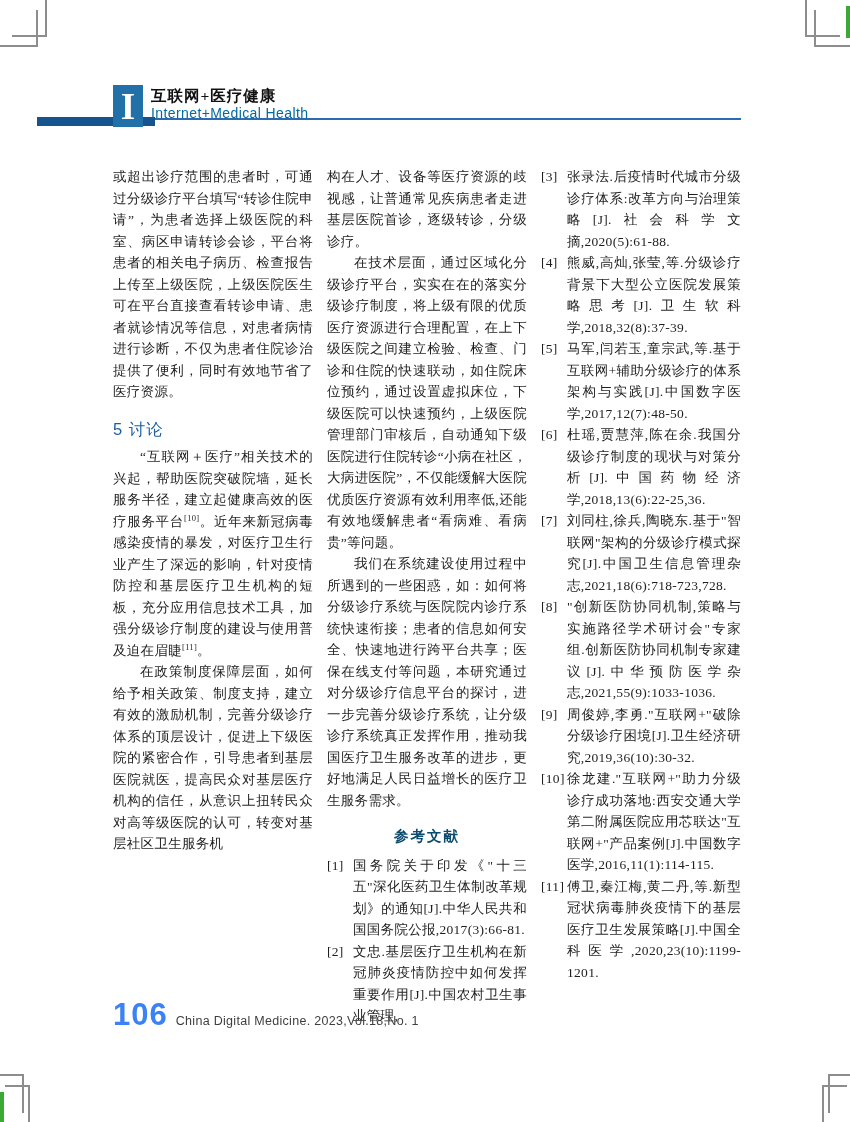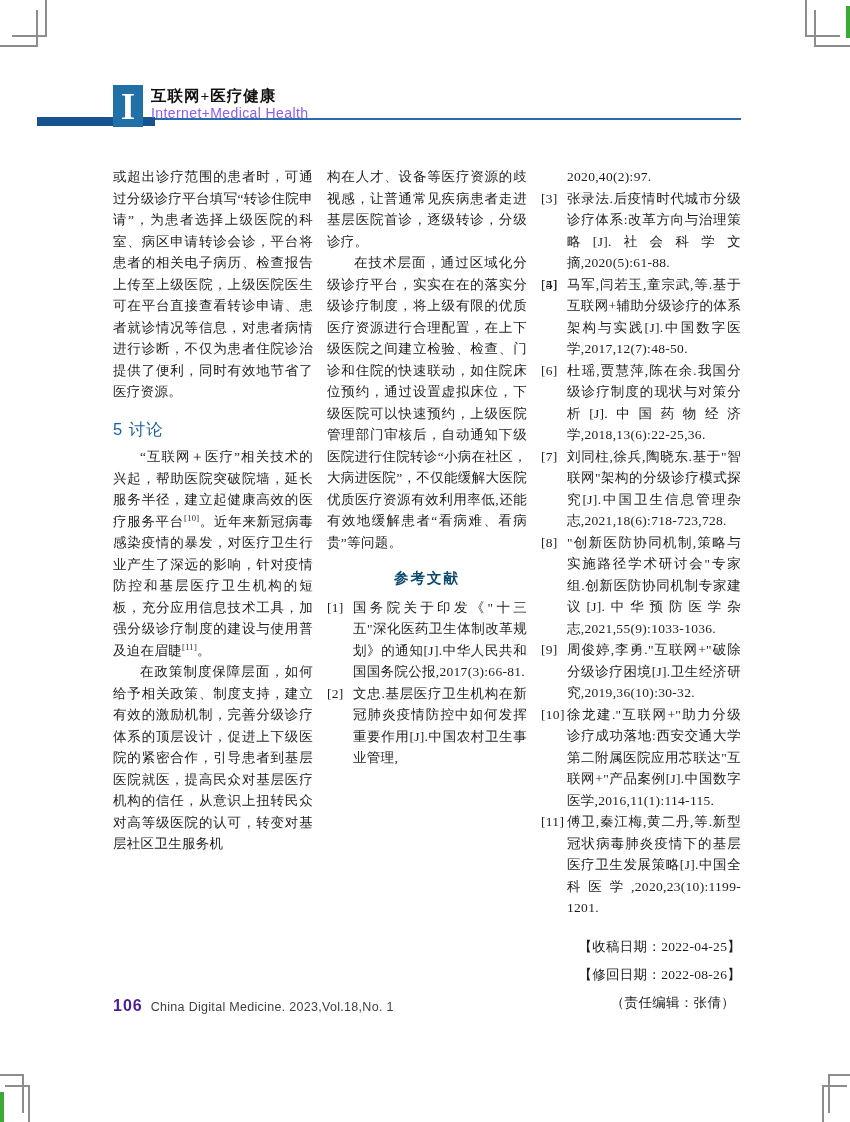--- a/index.html
+++ b/index.html
@@ -26,21 +26,21 @@
   .hdr-bar-dark{position:absolute;left:37px;top:117px;width:118px;height:9px;background:#15548e;}
   .hdr-line{position:absolute;left:155px;top:118px;width:586px;height:2px;background:#2b6cb0;}
   .hdr-logo{
     position:absolute;left:113px;top:85px;width:30px;height:42px;background:#2270a8;
     color:#ffffff;font-family:"Liberation Serif",serif;font-weight:bold;font-size:37px;
     display:flex;align-items:center;justify-content:center;line-height:1;z-index:2;
   }
   .hdr-title{position:absolute;left:151px;top:86px;font-family:Liberation Serif, serif;
     font-weight:bold;font-size:15.5px;letter-spacing:1px;color:#111;}
   .hdr-sub{position:absolute;left:151px;top:105px;font-family:"Liberation Sans","DejaVu Sans",sans-serif;
-    font-size:14px;color:#8b5cf6;letter-spacing:0.4px;}
+    font-size:14px;color:#0369a1;letter-spacing:0.4px;}
 
   
   .content{position:absolute;left:113px;top:166px;width:628px;display:flex;justify-content:space-between;}
   .col{width:200px;font-size:13.5px;line-height:21.5px;text-align:justify;letter-spacing:0.3px;}
   .para{margin:0;}
   .indent{text-indent:2em;}
   sup.cite{font-size:8.5px;vertical-align:super;line-height:0;}
   .sec-heading{
     margin:16px 0 6px 0;color:#1b5e9e;font-weight:normal;font-size:16.5px;
     font-family:"Liberation Sans","DejaVu Sans",sans-serif;letter-spacing:1px;
@@ -51,21 +51,21 @@
   }
   .ref{position:relative;padding-left:26px;margin:0;}
   .ref .ref-num{position:absolute;left:0;top:0;}
   .ref-cont{padding-left:26px;margin:0;}
   .dates{margin-top:14px;text-align:right;line-height:28px;}
   .dates .editor{padding-right:6px;}
 
   
   .footer{position:absolute;left:113px;top:997px;display:flex;align-items:baseline;
     font-family:"Liberation Sans","DejaVu Sans",sans-serif;}
-  .page-num{font-size:16px;font-weight:bold;color:#4c1d95;letter-spacing:1px;}
+  .page-num{font-size:31px;font-weight:bold;color:#3b82f6;letter-spacing:1px;}
   .journal-info{font-size:12.5px;color:#3f3f3f;margin-left:8px;letter-spacing:0.3px;}
 </style>
 </head>
 <body>
 
 <div class="crop tl1"></div>
 <div class="crop tl2"></div>
 <div class="crop tr1"></div>
 <div class="crop tr2"></div>
 <div class="crop bl1"></div>
@@ -86,40 +86,35 @@
   <div class="col">
     <p class="para">或超出诊疗范围的患者时，可通过分级诊疗平台填写“转诊住院申请”，为患者选择上级医院的科室、病区申请转诊会诊，平台将患者的相关电子病历、检查报告上传至上级医院，上级医院医生可在平台直接查看转诊申请、患者就诊情况等信息，对患者病情进行诊断，不仅为患者住院诊治提供了便利，同时有效地节省了医疗资源。</p>
     <div class="sec-heading">5 讨论</div>
     <p class="para indent"><span>“互联网＋医疗”相关技术的兴起，帮助医院突破院墙，延长服务半径，建立起健康高效的医疗服务平台</span><sup class="cite">[10]</sup><span>。近年来新冠病毒感染疫情的暴发，对医疗卫生行业产生了深远的影响，针对疫情防控和基层医疗卫生机构的短板，充分应用信息技术工具，加强分级诊疗制度的建设与使用普及迫在眉睫</span><sup class="cite">[11]</sup><span>。</span></p>
     <p class="para indent">在政策制度保障层面，如何给予相关政策、制度支持，建立有效的激励机制，完善分级诊疗体系的顶层设计，促进上下级医院的紧密合作，引导患者到基层医院就医，提高民众对基层医疗机构的信任，从意识上扭转民众对高等级医院的认可，转变对基层社区卫生服务机</p>
   </div>
 
   <div class="col">
     <p class="para">构在人才、设备等医疗资源的歧视感，让普通常见疾病患者走进基层医院首诊，逐级转诊，分级诊疗。</p>
     <p class="para indent">在技术层面，通过区域化分级诊疗平台，实实在在的落实分级诊疗制度，将上级有限的优质医疗资源进行合理配置，在上下级医院之间建立检验、检查、门诊和住院的快速联动，如住院床位预约，通过设置虚拟床位，下级医院可以快速预约，上级医院管理部门审核后，自动通知下级医院进行住院转诊“小病在社区，大病进医院”，不仅能缓解大医院优质医疗资源有效利用率低,还能有效地缓解患者“看病难、看病贵”等问题。</p>
+    <p class="para indent">我们在系统建设使用过程中所遇到的一些困惑，如：如何将分级诊疗系统与医院院内诊疗系统快速衔接；患者的信息如何安全、快速地进行跨平台共享；医保在线支付等问题，本研究通过对分级诊疗信息平台的探讨，进一步完善分级诊疗系统，让分级诊疗系统真正发挥作用，推动我国医疗卫生服务改革的进步，更好地满足人民日益增长的医疗卫生服务需求。</p>
     <div class="ref-heading">参考文献</div>
     <p class="ref"><span class="ref-num">[1]</span><span>国务院关于印发《"十三五"深化医药卫生体制改革规划》的通知[J].中华人民共和国国务院公报,2017(3):66-81.</span></p>
     <p class="ref"><span class="ref-num">[2]</span><span>文忠.基层医疗卫生机构在新冠肺炎疫情防控中如何发挥重要作用[J].中国农村卫生事业管理,</span></p>
   </div>
 
   <div class="col">
-    <p class="ref-cont">2020,40(2):97.</p>
     <p class="ref"><span class="ref-num">[3]</span><span>张录法.后疫情时代城市分级诊疗体系:改革方向与治理策略[J].社会科学文摘,2020(5):61-88.</span></p>
-    <p class="ref"><span class="ref-num">[4]</span></p>
+    <p class="ref"><span class="ref-num">[4]</span><span>熊威,高灿,张莹,等.分级诊疗背景下大型公立医院发展策略思考[J].卫生软科学,2018,32(8):37-39.</span></p>
     <p class="ref"><span class="ref-num">[5]</span><span>马军,闫若玉,童宗武,等.基于互联网+辅助分级诊疗的体系架构与实践[J].中国数字医学,2017,12(7):48-50.</span></p>
     <p class="ref"><span class="ref-num">[6]</span><span>杜瑶,贾慧萍,陈在余.我国分级诊疗制度的现状与对策分析[J].中国药物经济学,2018,13(6):22-25,36.</span></p>
     <p class="ref"><span class="ref-num">[7]</span><span>刘同柱,徐兵,陶晓东.基于"智联网"架构的分级诊疗模式探究[J].中国卫生信息管理杂志,2021,18(6):718-723,728.</span></p>
     <p class="ref"><span class="ref-num">[8]</span><span>"创新医防协同机制,策略与实施路径学术研讨会"专家组.创新医防协同机制专家建议[J].中华预防医学杂志,2021,55(9):1033-1036.</span></p>
     <p class="ref"><span class="ref-num">[9]</span><span>周俊婷,李勇."互联网+"破除分级诊疗困境[J].卫生经济研究,2019,36(10):30-32.</span></p>
     <p class="ref"><span class="ref-num">[10]</span><span>徐龙建."互联网+"助力分级诊疗成功落地:西安交通大学第二附属医院应用芯联达"互联网+"产品案例[J].中国数字医学,2016,11(1):114-115.</span></p>
     <p class="ref"><span class="ref-num">[11]</span><span>傅卫,秦江梅,黄二丹,等.新型冠状病毒肺炎疫情下的基层医疗卫生发展策略[J].中国全科医学,2020,23(10):1199-1201.</span></p>
-    <div class="dates">
-      <div>【收稿日期：2022-04-25】</div>
-      <div>【修回日期：2022-08-26】</div>
-      <div class="editor">（责任编辑：张倩）</div>
-    </div>
   </div>
 </div>
 
 <div class="footer">
   <span class="page-num">106</span>
   <span class="journal-info">China Digital Medicine. 2023,Vol.18,No. 1</span>
 </div>
 
 </body></html>

